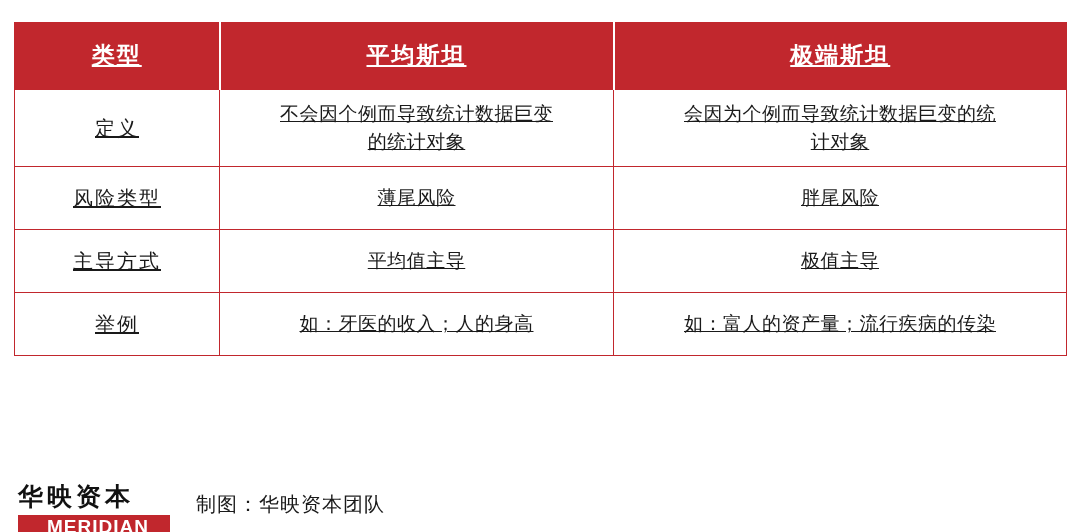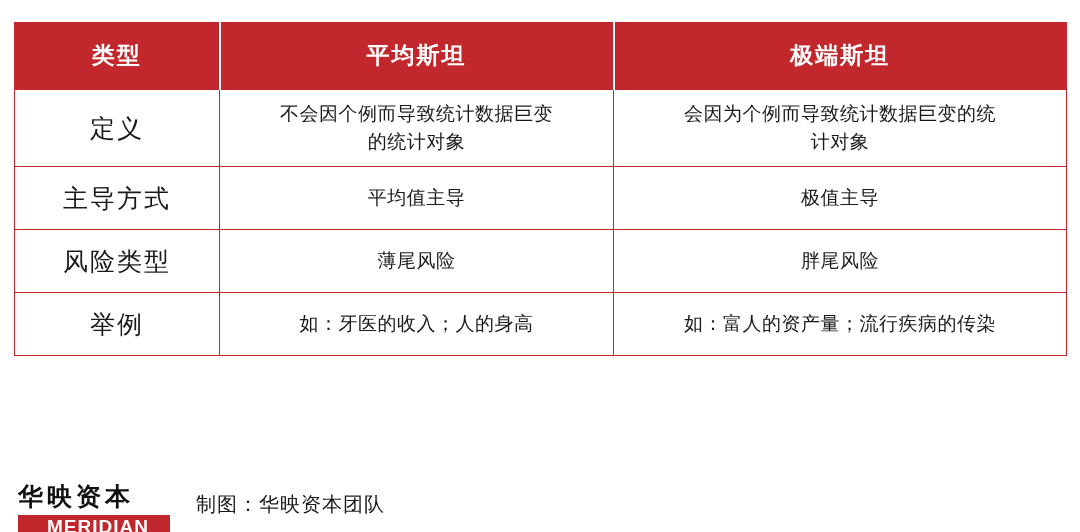--- a/index.html
+++ b/index.html
@@ -37,38 +37,39 @@
 
   table.compare th,
   table.compare td {
     border: 1px solid #c1272d;
     text-align: center;
     vertical-align: middle;
     padding: 6px 10px;
     line-height: 1.45;
     font-size: 19px;
     letter-spacing: 0.5px;
+    text-decoration: underline;
   }
   table.compare thead th {
     background: #c1272d;
     color: #ffffff;
     font-weight: bold;
     font-size: 23px;
     height: 54px;
     letter-spacing: 2px;
     border: 1px solid #c1272d;
   }
   table.compare thead th.head-label {
     border-right: 2px solid #ffffff;
   }
   table.compare thead th.head-mid {
     border-right: 2px solid #ffffff;
   }
   table.compare tbody td.label-cell {
-    font-size: 25px;
+    font-size: 20px;
     letter-spacing: 2px;
   }
   table.compare tbody tr td {
     height: 50px;
   }
   table.compare tbody tr.tall td {
     height: 64px;
   }
   .cell-text {
     display: block;
@@ -143,35 +144,35 @@
           <td>
               <span class="cell-text">不会因个例而导致统计数据巨变
 的统计对象</span>
             </td>
           <td>
               <span class="cell-text">会因为个例而导致统计数据巨变的统
 计对象</span>
             </td>
         </tr>
         <tr>
+          <td class="label-cell">风险类型</td>
+          <td>
+              <span class="cell-text">薄尾风险</span>
+            </td>
+          <td>
+              <span class="cell-text">胖尾风险</span>
+            </td>
+        </tr>
+        <tr>
           <td class="label-cell">主导方式</td>
           <td>
               <span class="cell-text">平均值主导</span>
             </td>
           <td>
               <span class="cell-text">极值主导</span>
-            </td>
-        </tr>
-        <tr>
-          <td class="label-cell">风险类型</td>
-          <td>
-              <span class="cell-text">薄尾风险</span>
-            </td>
-          <td>
-              <span class="cell-text">胖尾风险</span>
             </td>
         </tr>
         <tr>
           <td class="label-cell">举例</td>
           <td>
               <span class="cell-text">如：牙医的收入；人的身高</span>
             </td>
           <td>
               <span class="cell-text">如：富人的资产量；流行疾病的传染</span>
             </td>

